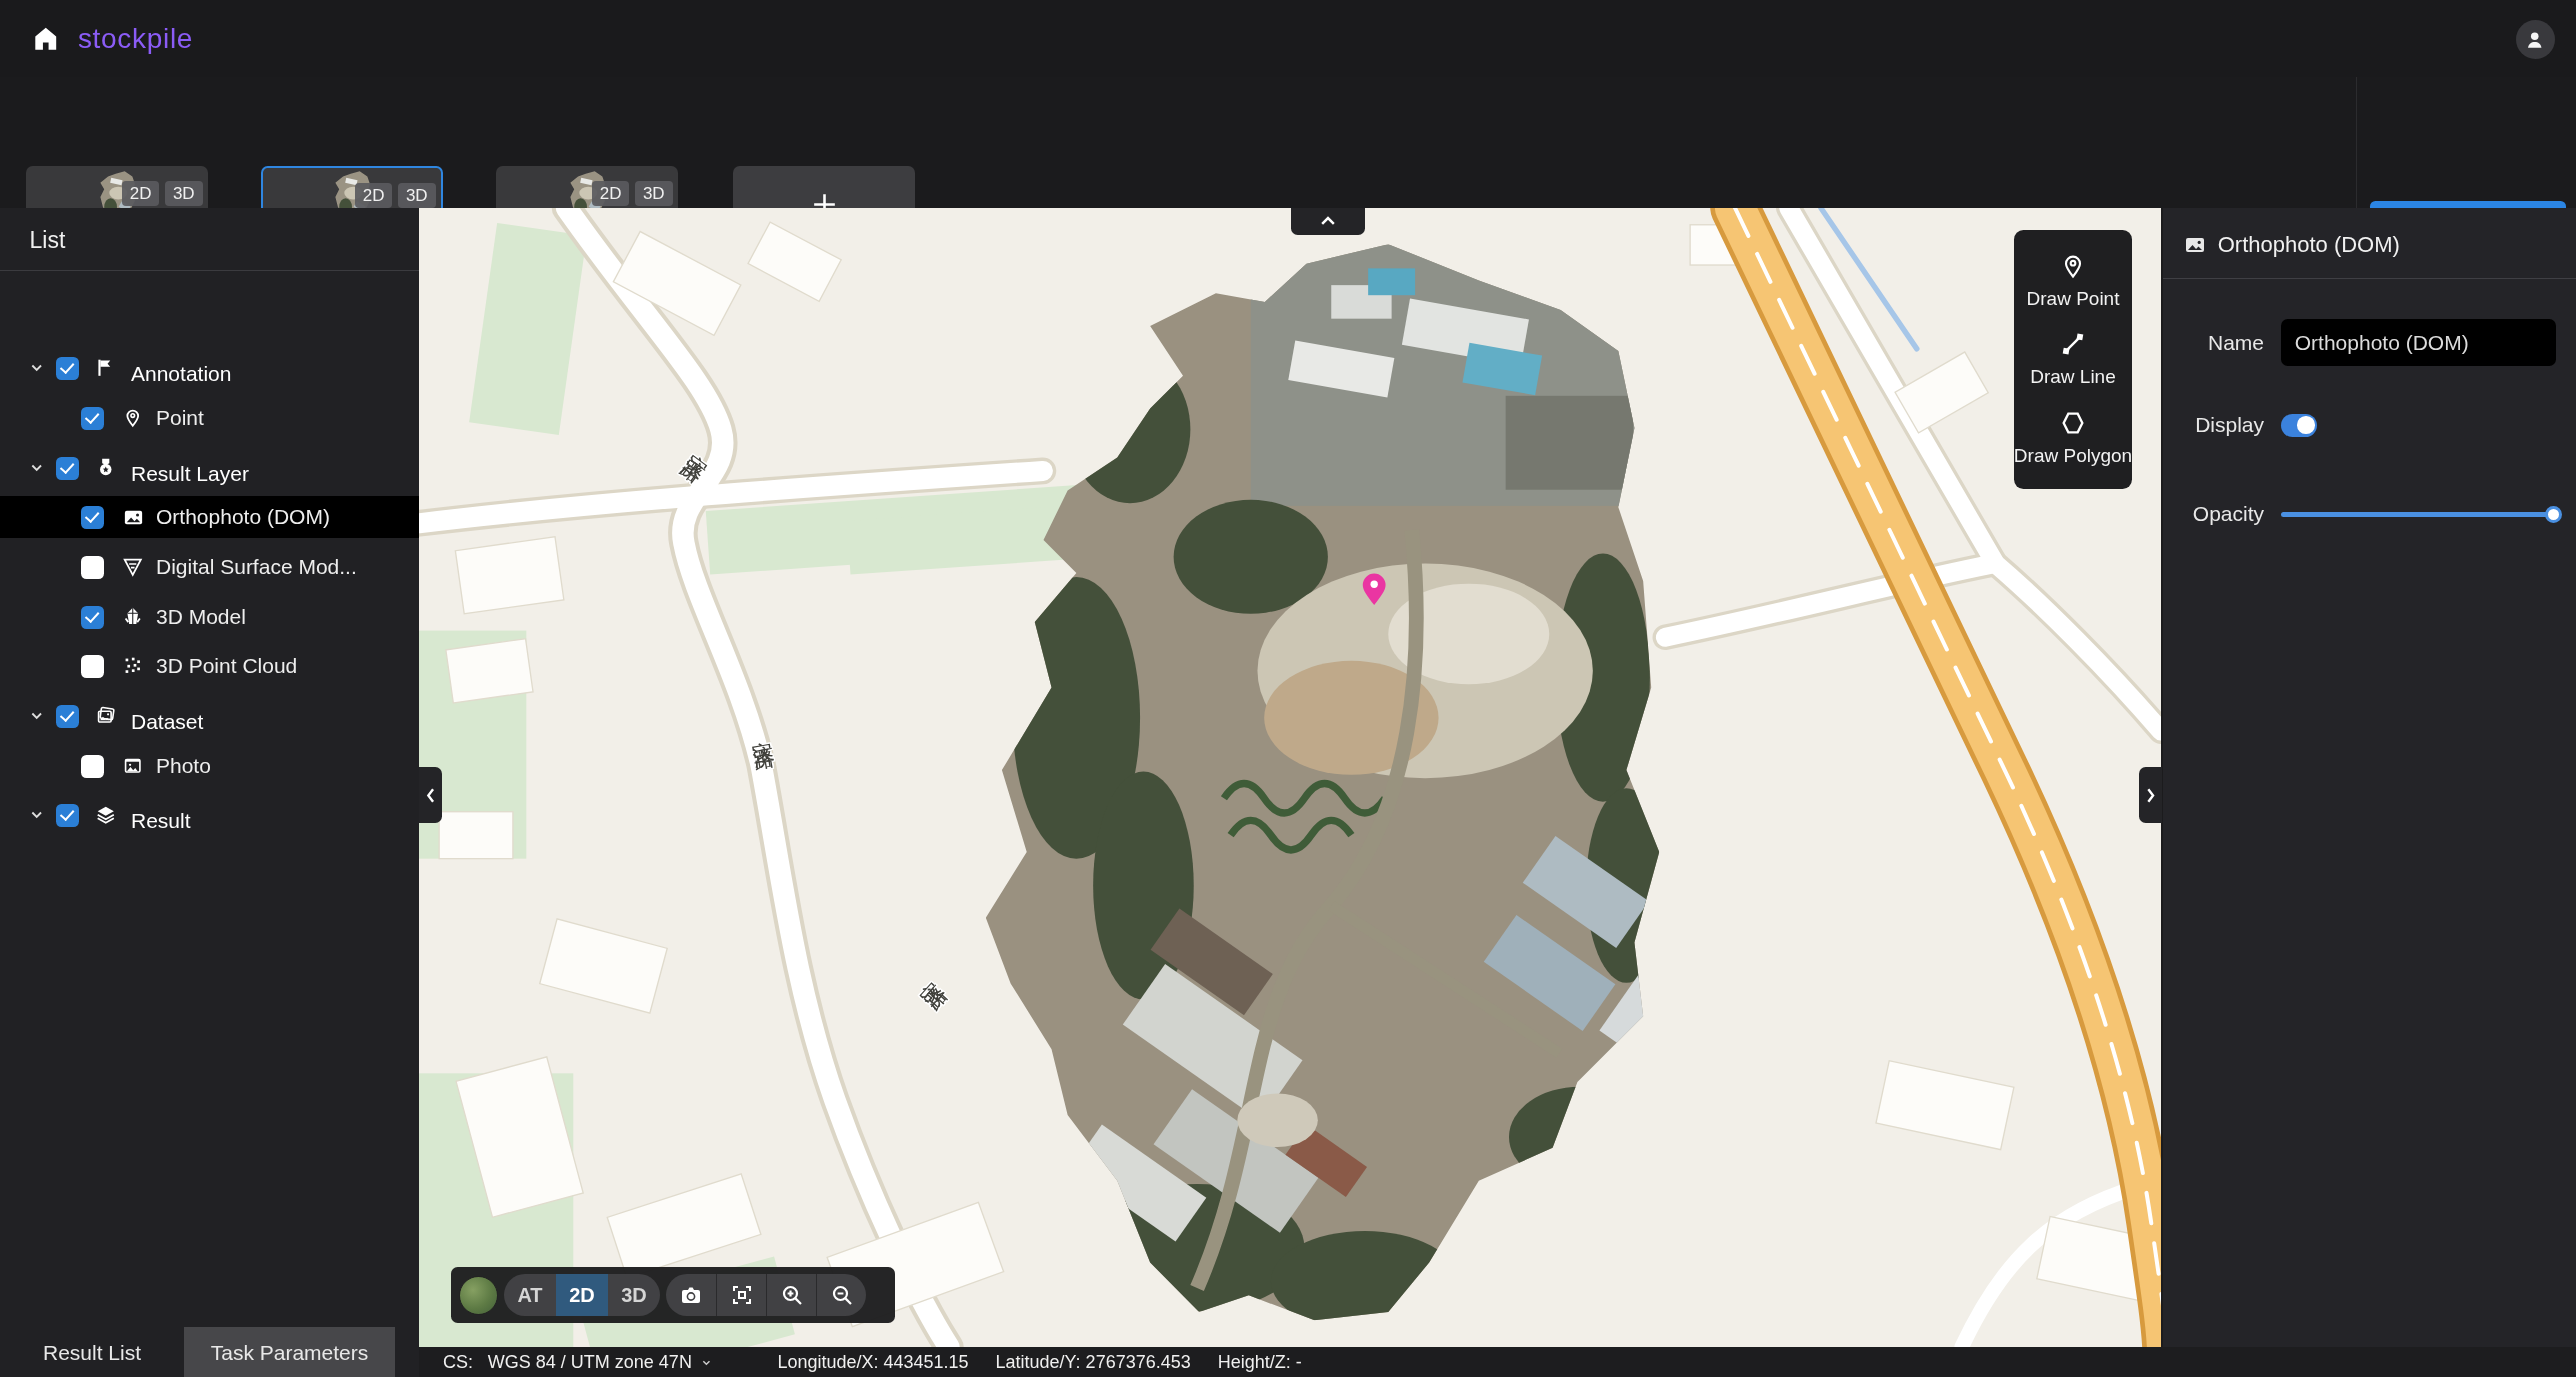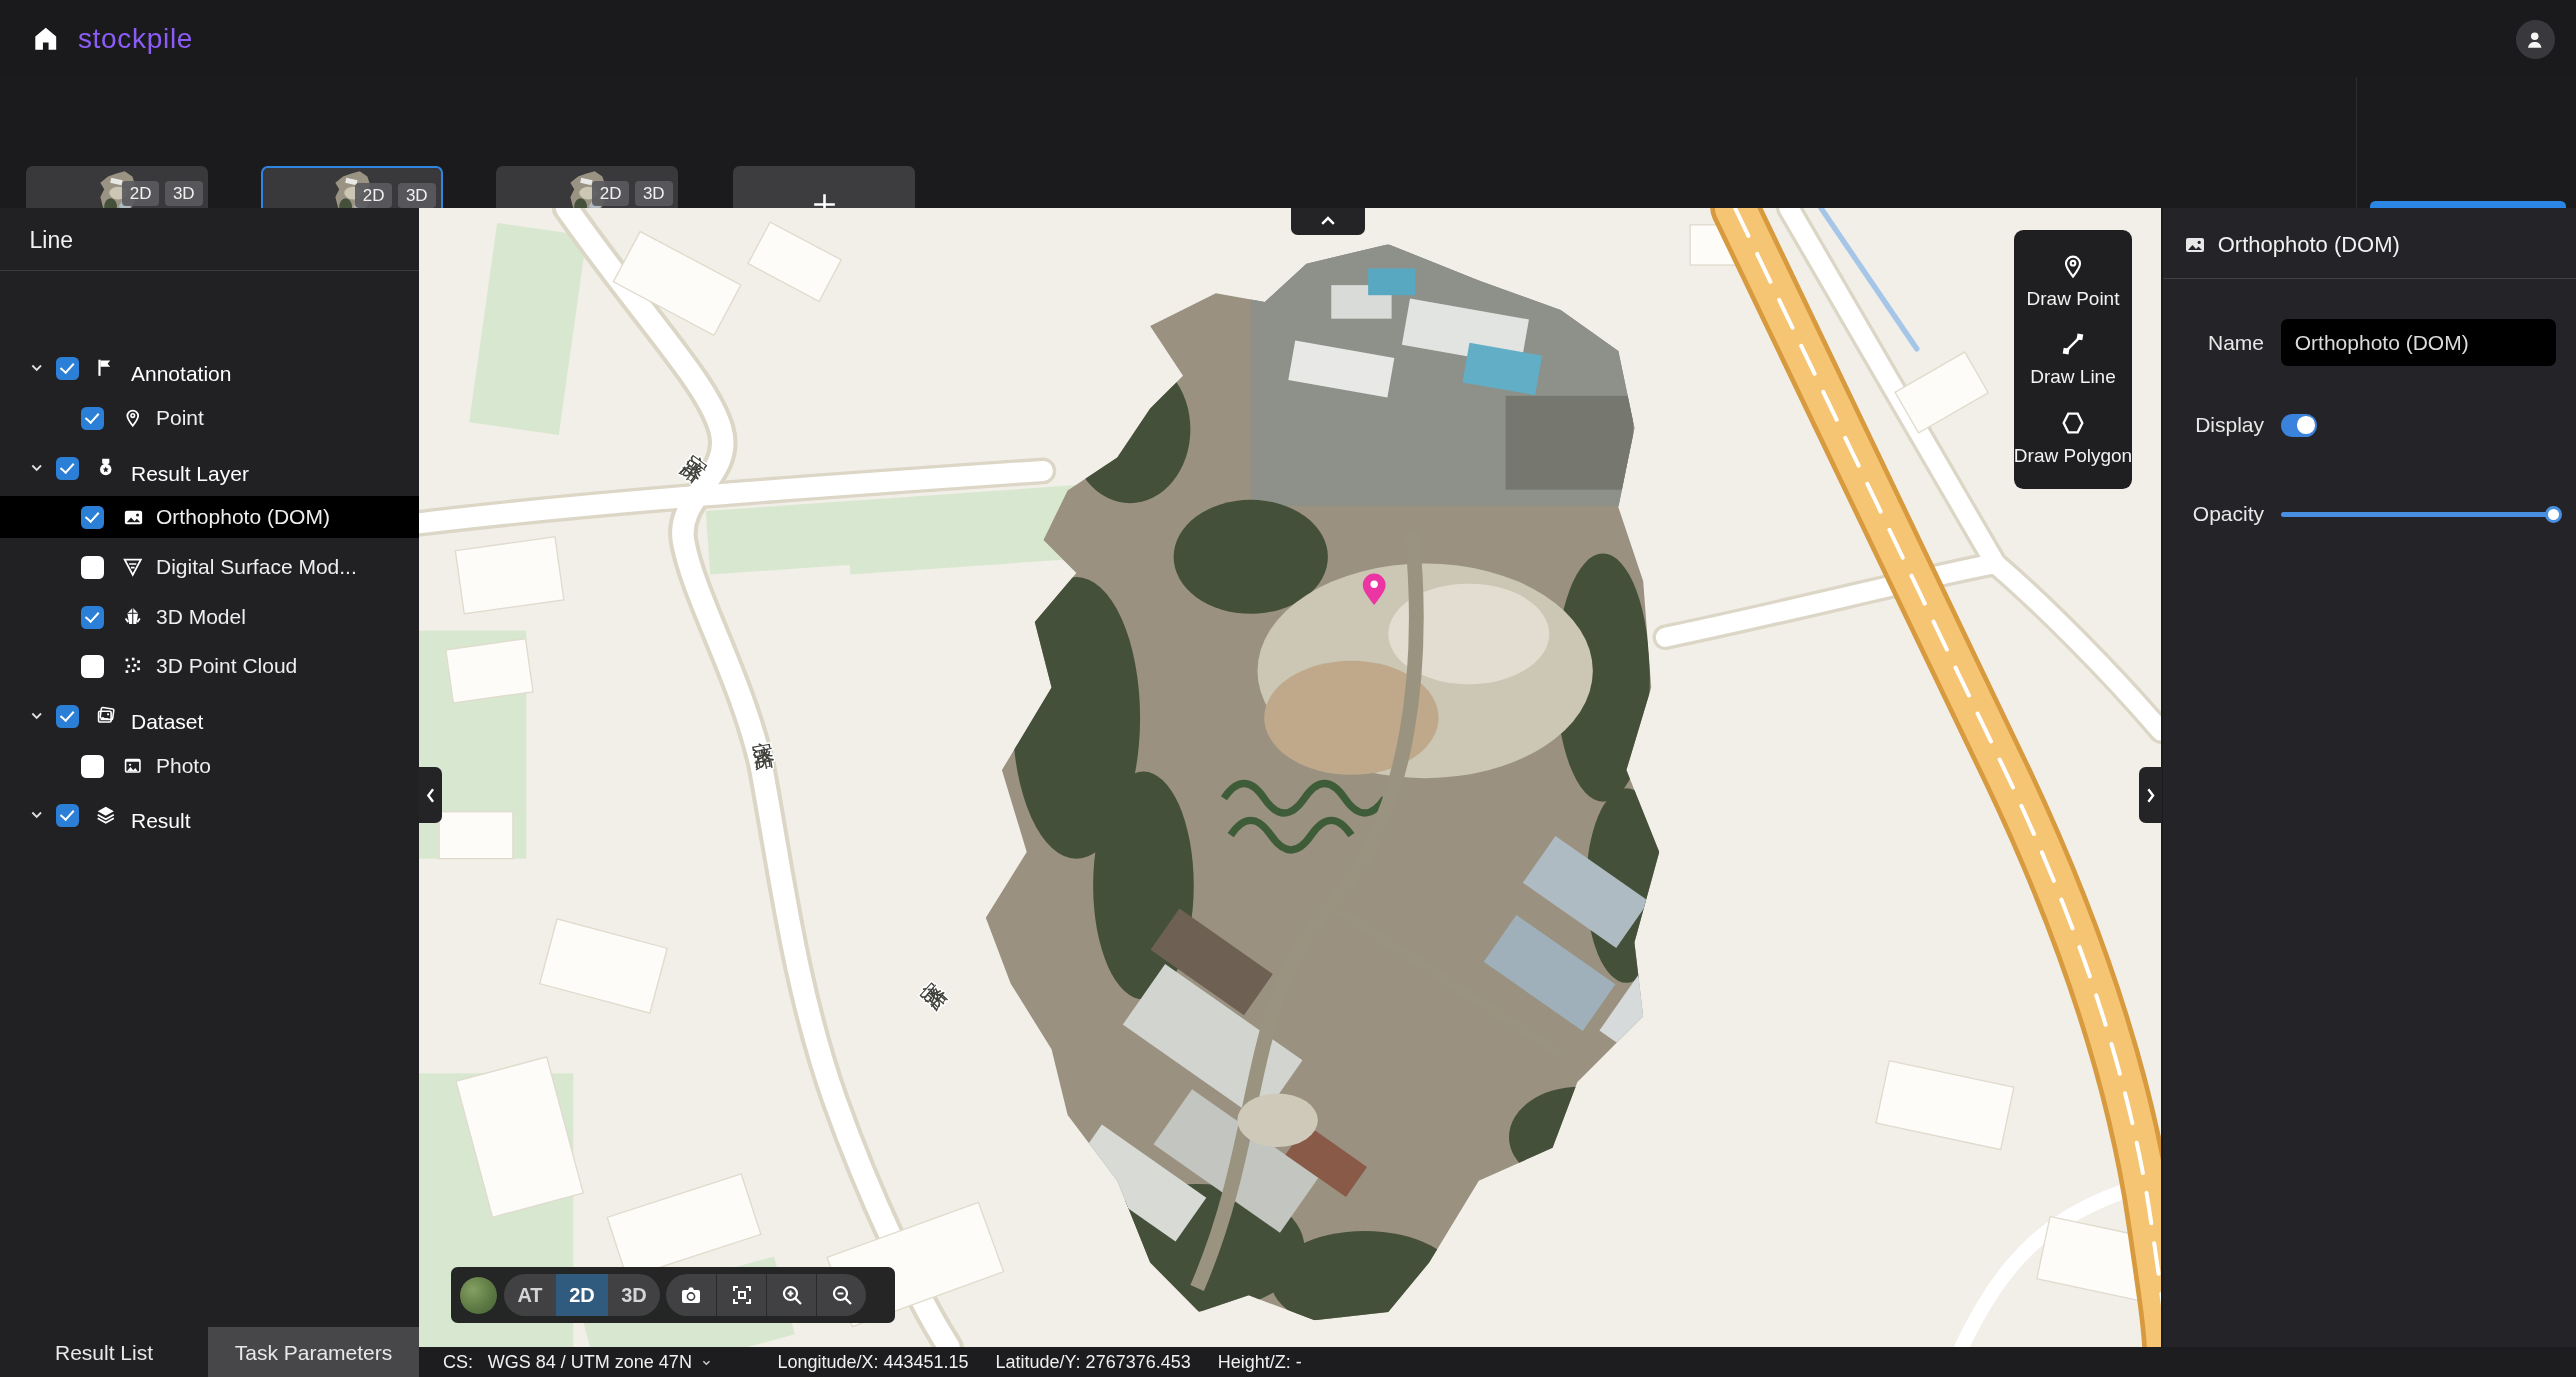--- a/index.html
+++ b/index.html
@@ -48,21 +48,21 @@
   .cb.on::after { content:""; position:absolute; left:7.4px; top:3.4px; width:6px; height:11.4px;
     border-right:2.7px solid #fff; border-bottom:2.7px solid #fff; transform:rotate(42deg); }
   .cb.off { background:#fff; }
   .trow .ticon { position:absolute; left:94px; width:24px; height:24px; display:flex; align-items:center; justify-content:center; }
   .trow.child .ticon { left:121px; }
   .trow .tlabel { position:absolute; left:131px; font-size:21px; color:#eee; white-space:nowrap; }
   .trow.child .tlabel { left:156px; }
   .trow.bold .tlabel { font-weight:normal; color:#fff;margin-top:12px; }
   .bottomtabs { position:absolute; left:0; bottom:0; width:419px; height:51px; display:flex; }
   .btab { height:51px; display:flex; align-items:center; justify-content:center; font-size:21px; color:#e8e8e8; }
-  .btab.plain { width:208px; }
+  .btab.plain { width:184px; }
   .btab.lit { width:211px; background:#47474a; }
   
   .map { position:absolute; left:419px; top:208px; width:1742px; height:1139px; background:#f2efe8; overflow:hidden; }
   .map svg.base { position:absolute; left:0; top:0; }
   .roadlabel { position:absolute; writing-mode:vertical-rl; font-size:21px; color:#3f3f3a; letter-spacing:4px;
     text-shadow:-1.3px 0 #fff,1.3px 0 #fff,0 -1.3px #fff,0 1.3px #fff,-1.3px -1.3px #fff,1.3px 1.3px #fff,-1.3px 1.3px #fff,1.3px -1.3px #fff; }
   
   .handle { position:absolute; background:#242427; display:flex; align-items:center; justify-content:center; }
   .handle.top { left:1291px; top:208px; width:74px; height:27px; border-radius:0 0 6.7px 6.7px; }
   .handle.left { left:419px; top:767px; width:23px; height:56px; border-radius:0 6.7px 6.7px 0; }
@@ -195,21 +195,21 @@
       <svg width="23" height="23" viewBox="0 0 24 24">
         <rect x="3.5" y="4" width="17" height="15" rx="1.5" fill="none" stroke="#fff" stroke-width="1.8"></rect>
         <line x1="12" y1="4" x2="12" y2="19" stroke="#fff" stroke-width="1.8"></line>
         <path d="M14.5 4v5l1.8-1.4L18 9V4Z" fill="none" stroke="#fff" stroke-width="1.4"></path>
       </svg>
       <span>Dual Compare</span>
     </button>
   </div>
 
   <div class="sidebar">
-    <div class="paneltitle">Line</div>
+    <div class="paneltitle">List</div>
     <div class="hdiv"></div>
     <div class="tree">
 
       <div class="trow bold" style="top:72px">
         <span class="caret">
           <svg width="17.4" height="17.4" viewBox="0 0 24 24">
               <polyline points="6,9 12,15 18,9" fill="none" stroke="#ddd" stroke-width="2.6"></polyline>
             </svg>
           </span>
         <span class="cb on"></span>

